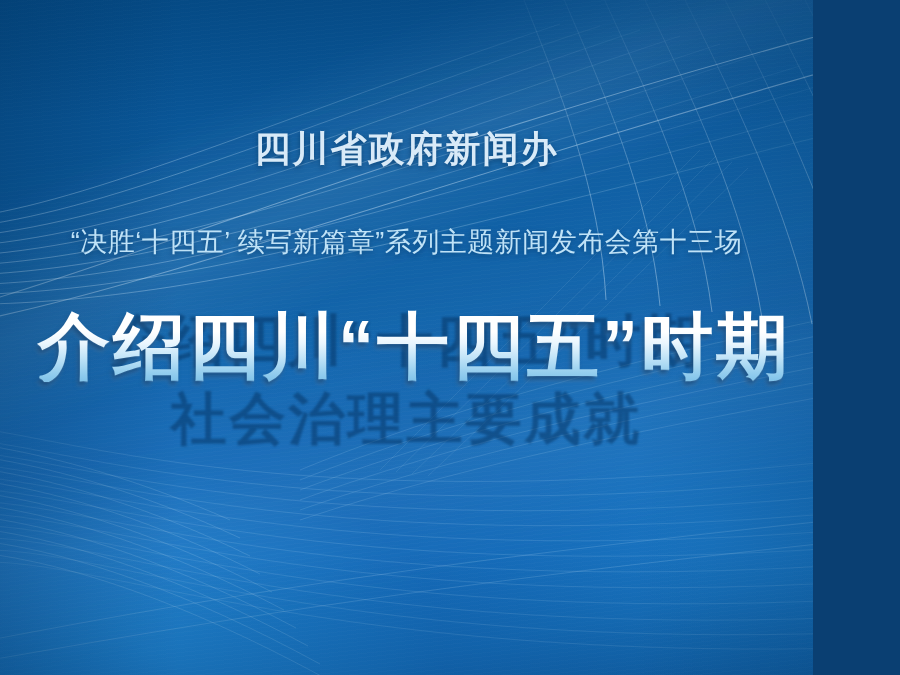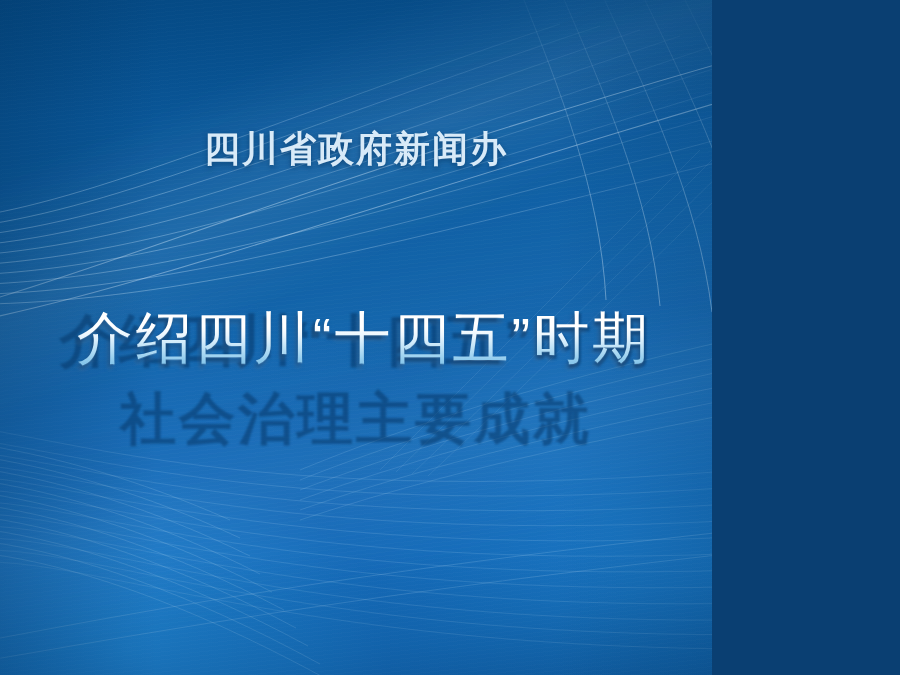--- a/index.html
+++ b/index.html
@@ -3,21 +3,21 @@
 <meta charset="utf-8">
 <title>Press Conference Banner</title>
 <style>
   html, body {
     margin: 0;
     padding: 0;
     background: #0a3f72;
   }
   #stage {
     position: relative;
-    width: 712px;
+    width: 813px;
     height: 675px;
     overflow: hidden;
     font-family: "Liberation Sans", "DejaVu Sans", sans-serif;
     background: #14532d;
   }
 
   
   .bg-base {
     position: absolute;
     inset: 0;
@@ -118,22 +118,22 @@
     color: #bfe2f7;
     text-shadow: 0 2px 5px rgba(3,44,84,0.5);
     white-space: nowrap;
   }
 
   .headline {
     position: absolute;
     left: 16px;
     right: 0;
     text-align: center;
-    font-weight: 400;
-    font-size: 56px;
+    font-weight: 700;
+    font-size: 72px;
     letter-spacing: 3px;
     line-height: 1.0;
     white-space: nowrap;
     background-image: linear-gradient(to bottom,
         #ffffff 0%,
         #ffffff 30%,
         #eaf6fe 46%,
         #bde2f7 68%,
         #93cdee 88%,
         #7fc2e9 100%);
@@ -274,20 +274,21 @@
       </g>
     </svg>
   </div>
 
   <div class="bg-vig"></div>
 
   <div class="content">
 
     <div class="org-line">四川省政府新闻办</div>
 
+    <div class="series-line">“决胜‘十四五’ 续写新篇章”系列主题新闻发布会第十三场</div>
 
     <div class="headline-shadow hs-1">介绍四川“十四五”时期</div>
     <div class="headline headline-1">介绍四川“十四五”时期</div>
 
     <div class="headline-shadow hs-2">社会治理主要成就</div>
 
   </div>
 </div>
 
 </body></html>

